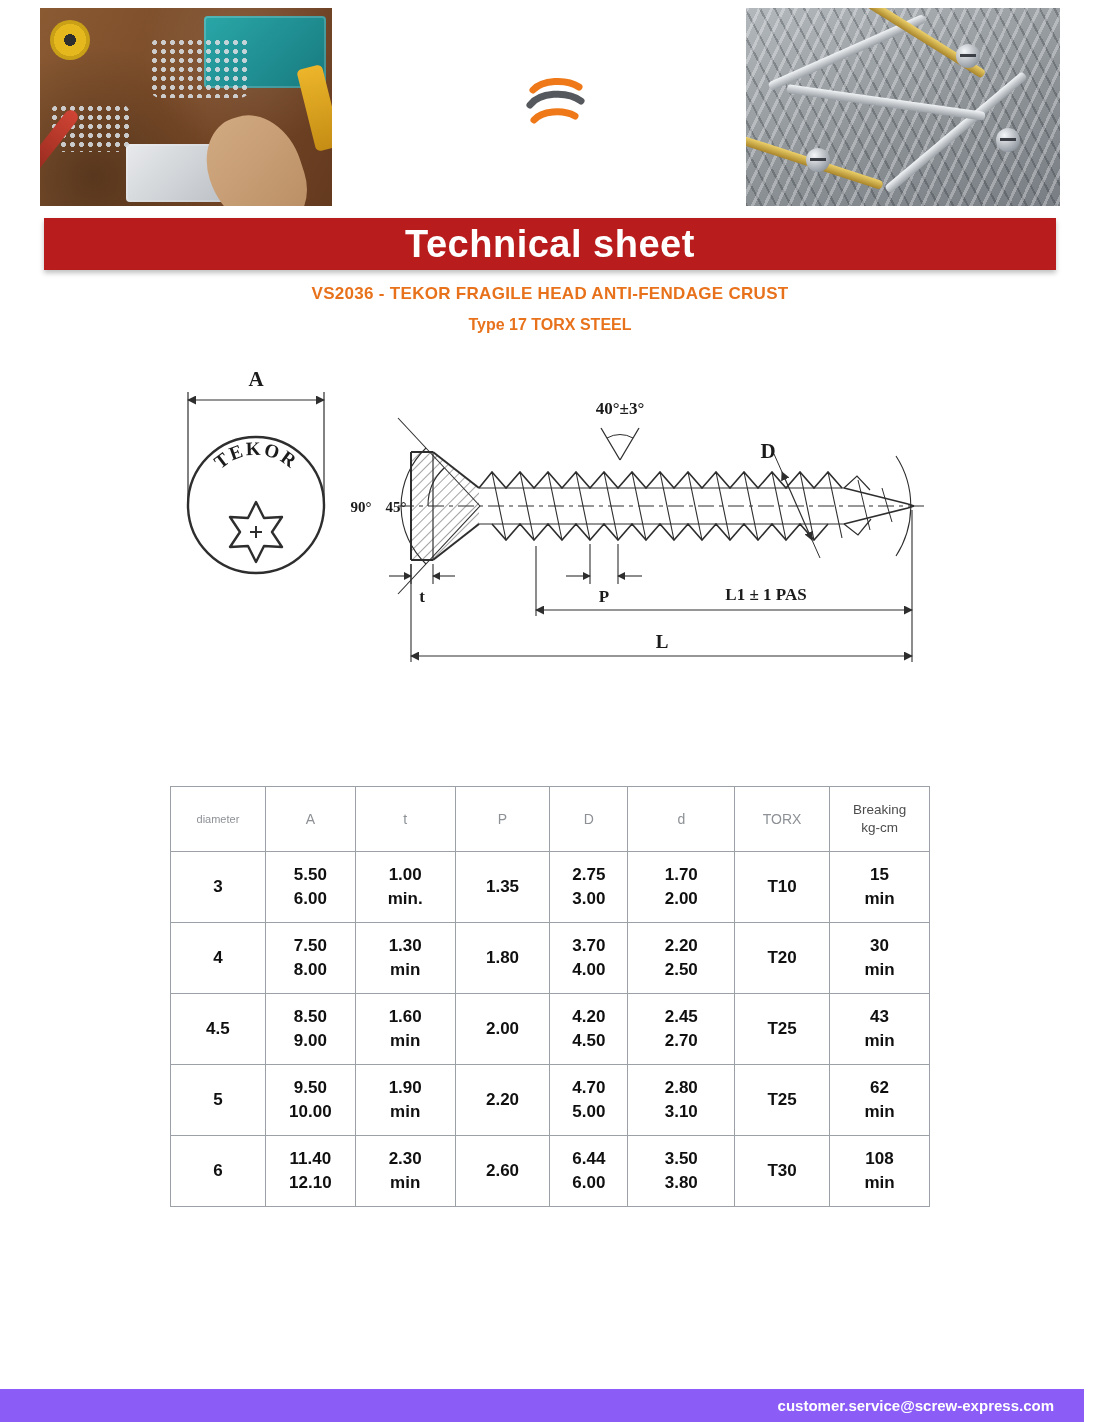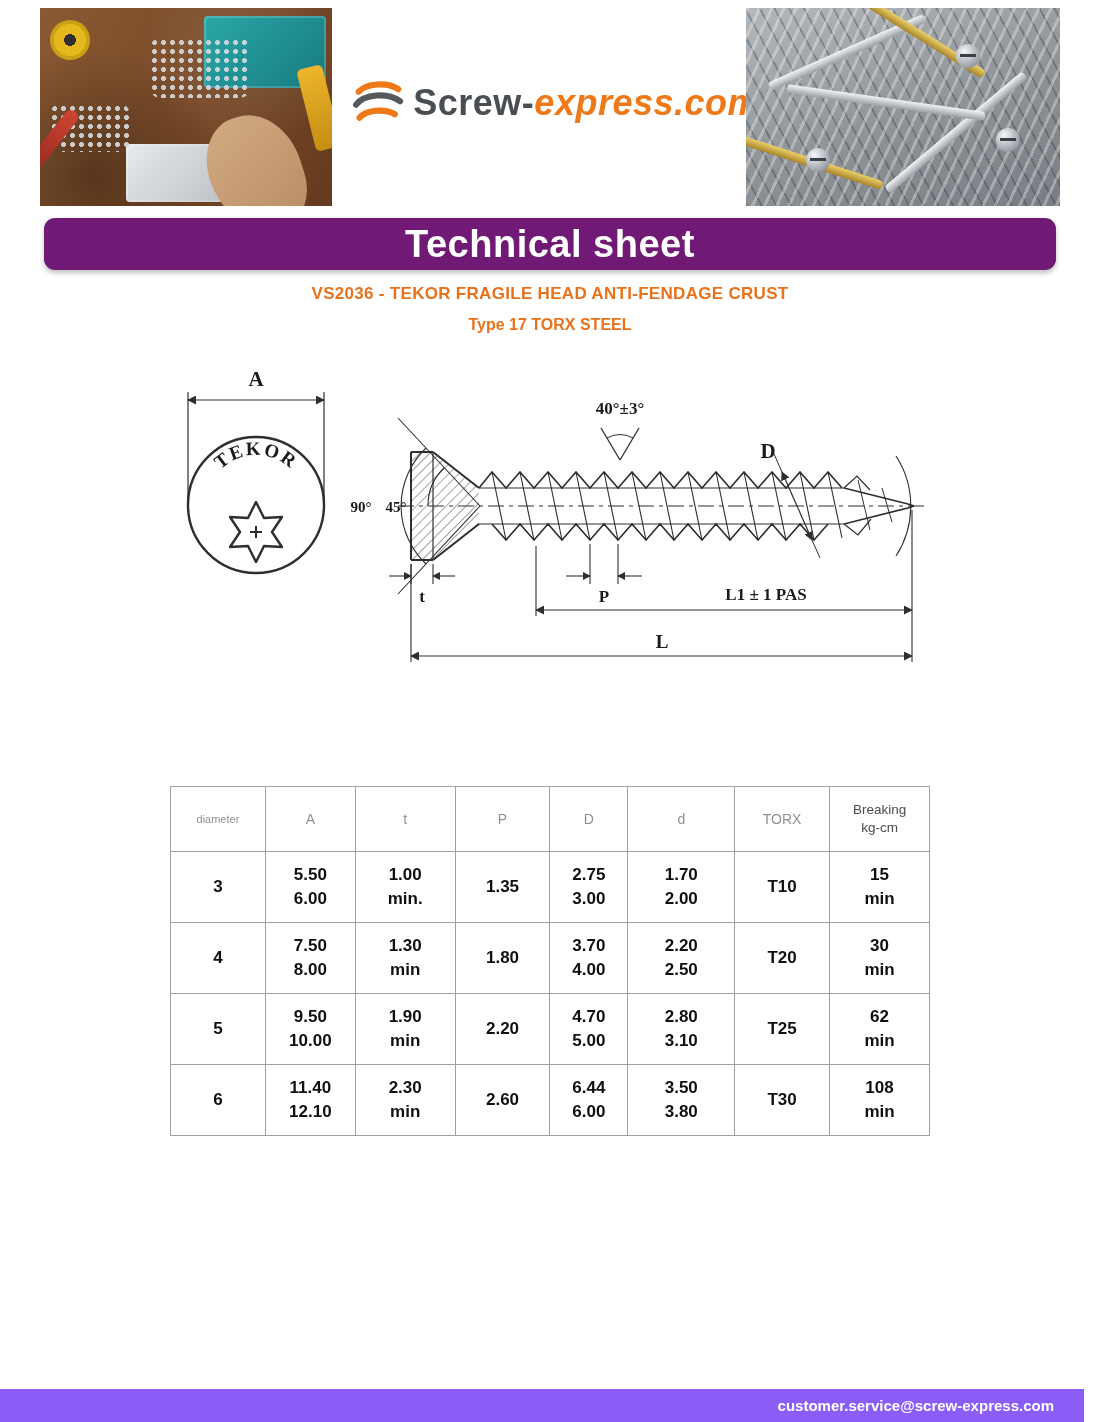--- a/index.html
+++ b/index.html
@@ -33,23 +33,23 @@
   .rod-brass{background:linear-gradient(#ecd06a,#a8842a);}
   .screw-head{width:24px;height:24px;border-radius:50%;
     background:radial-gradient(circle at 35% 30%,#f5f7f9,#9aa0a8 70%,#6d7279);}
   .screw-head::after{content:"";position:absolute;left:4px;top:10px;width:16px;height:3px;background:#3c4046;}
   
   .logo{position:absolute;left:350px;top:66px;width:410px;height:74px;
     display:flex;align-items:center;justify-content:center;gap:8px;}
   .brand{font-size:36px;font-weight:bold;color:#4a4e53;letter-spacing:.5px;white-space:nowrap;}
   .brand .suffix{color:#ef7918;font-style:italic;}
   
-  .banner{position:absolute;left:44px;top:218px;width:1012px;height:52px;background:#701a75;
+  .banner{position:absolute;left:44px;top:218px;width:1012px;height:52px;background:#b91c1c;
     color:#fff;font-size:38px;font-weight:bold;text-align:center;line-height:52px;
-    letter-spacing:.5px;box-shadow:0 3px 5px rgba(0,0,0,.25);border-radius:11px;}
+    letter-spacing:.5px;box-shadow:0 3px 5px rgba(0,0,0,.25);}
   
   .title1{position:absolute;left:0;top:284px;width:1100px;text-align:center;
     color:#e8721c;font-size:17px;font-weight:bold;letter-spacing:.3px;}
   .title2{position:absolute;left:0;top:316px;width:1100px;text-align:center;
     color:#e8721c;font-size:16px;font-weight:bold;}
   
   .drawing{position:absolute;left:168px;top:348px;width:764px;height:395px;}
   .drawing text{fill:#1b1b1b;font-family:"Liberation Serif",serif;font-weight:bold;}
   
   table.spec{position:absolute;left:170px;top:786px;width:760px;border-collapse:collapse;
@@ -78,21 +78,20 @@
   <div class="deco tool-red" style="left:6px;top:96px;width:14px;height:72px;transform:rotate(38deg);"></div>
   <div class="deco tool-yellow" style="right:0px;top:58px;width:26px;height:84px;transform:rotate(-14deg);"></div>
 </div>
 
 <div class="logo">
   <svg width="64" height="58" viewBox="0 0 64 58" aria-hidden="true">
     <path d="M10,16 A28,16 0 0 1 56,13" stroke="#ef7918" stroke-width="7" fill="none" stroke-linecap="round"></path>
     <path d="M7,31  A30,18 0 0 1 58,27" stroke="#55585c" stroke-width="7" fill="none" stroke-linecap="round"></path>
     <path d="M11,46 A26,15 0 0 1 52,42" stroke="#ef7918" stroke-width="7" fill="none" stroke-linecap="round"></path>
   </svg>
-  <div class="brand"><span>Screw-</span><span class="suffix">express.com</span></div>
 </div>
 
 <div class="photo photo-right">
   <div class="deco rod rod-silver" style="left:16px;top:40px;width:170px;transform:rotate(-24deg);"></div>
   <div class="deco rod rod-brass" style="left:90px;top:20px;width:160px;transform:rotate(32deg);"></div>
   <div class="deco rod rod-silver" style="left:120px;top:120px;width:180px;transform:rotate(-40deg);"></div>
   <div class="deco rod rod-brass" style="left:-10px;top:150px;width:150px;transform:rotate(18deg);"></div>
   <div class="deco rod rod-silver" style="left:40px;top:90px;width:200px;transform:rotate(8deg);"></div>
   <div class="deco screw-head" style="left:210px;top:36px;"></div>
   <div class="deco screw-head" style="left:60px;top:140px;"></div>
@@ -261,20 +260,35 @@
         <td>1.80</td>
         <td>3.70
 4.00</td>
         <td>2.20
 2.50</td>
         <td>T20</td>
         <td>30
 min</td>
       </tr>
       <tr>
+        <td>4.5</td>
+        <td>8.50
+9.00</td>
+        <td>1.60
+min</td>
+        <td>2.00</td>
+        <td>4.20
+4.50</td>
+        <td>2.45
+2.70</td>
+        <td>T25</td>
+        <td>43
+min</td>
+      </tr>
+      <tr>
         <td>5</td>
         <td>9.50
 10.00</td>
         <td>1.90
 min</td>
         <td>2.20</td>
         <td>4.70
 5.00</td>
         <td>2.80
 3.10</td>

